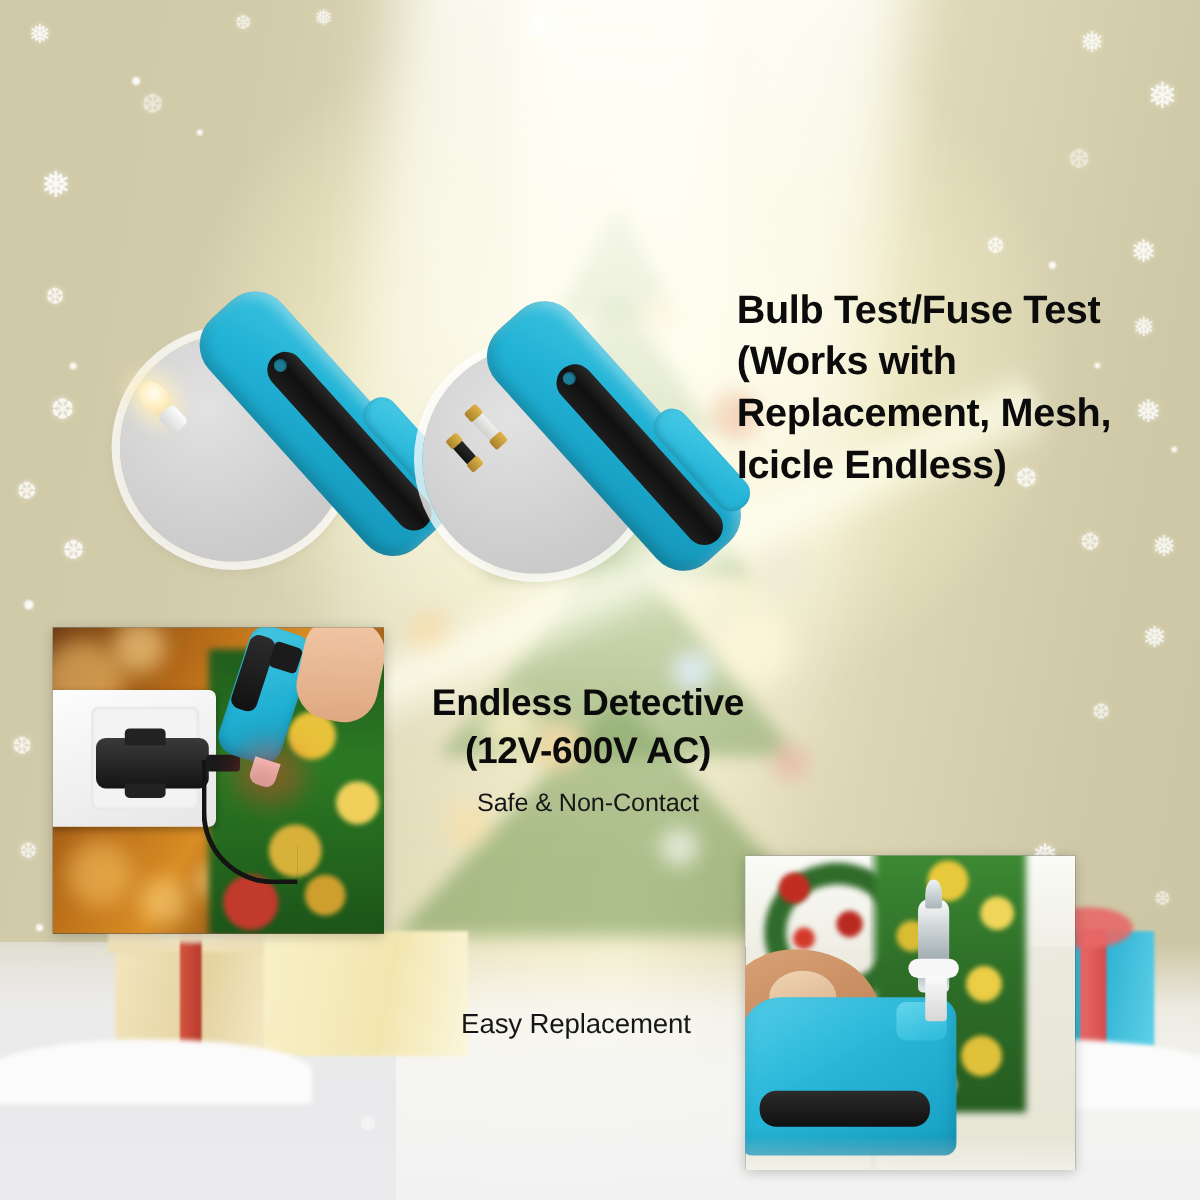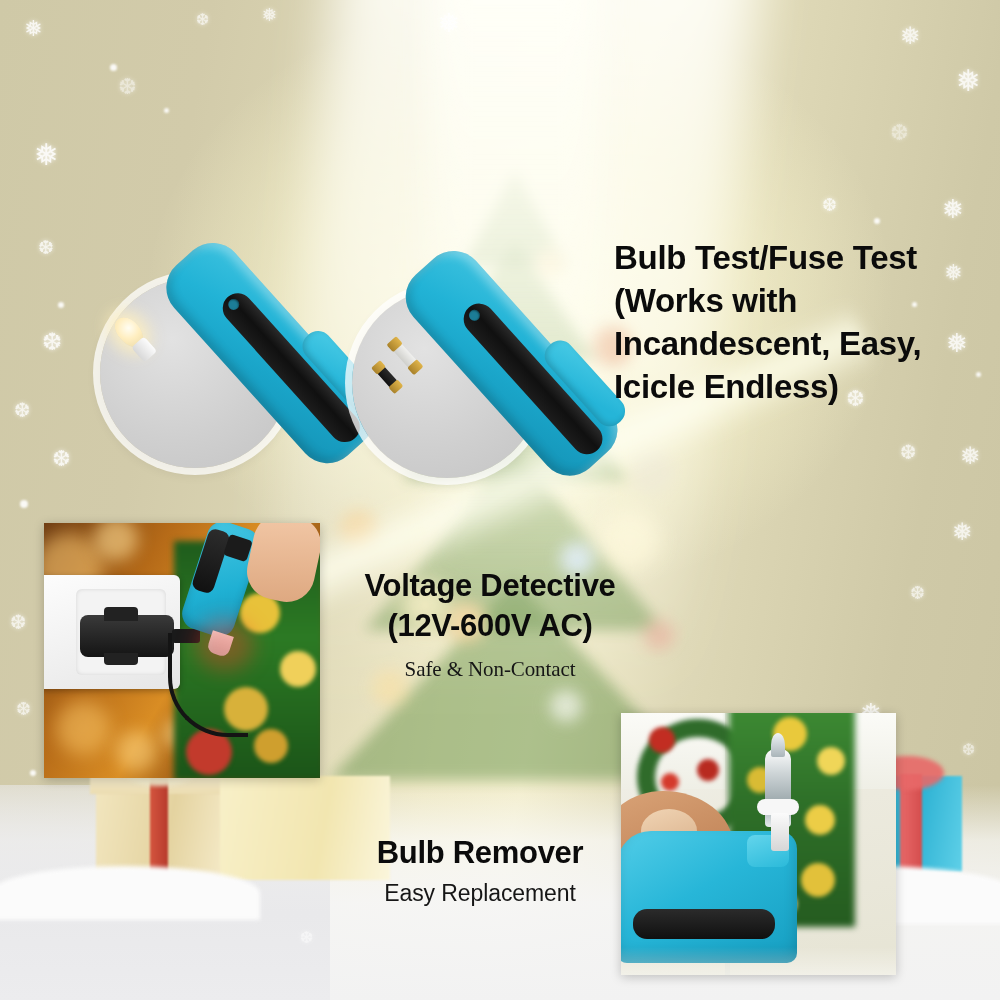--- a/index.html
+++ b/index.html
@@ -143,21 +143,21 @@
   }
   .feat-sub{
     color:#161616;letter-spacing:-.1px;
   }
   .txt-bulb{position:absolute;left:614px;top:237px;width:372px;}
   .txt-bulb .feat-head{font-size:33px;line-height:1.30;}
   .txt-bulb .feat-sub{font-size:21px;line-height:1.33;margin-top:10px;}
 
   .txt-volt{position:absolute;left:330px;top:566px;width:320px;text-align:center;}
   .txt-volt .feat-head{font-size:31px;line-height:1.30;}
-  .txt-volt .feat-sub{font-size:21px;line-height:1.3;margin-top:9px;font-family:Liberation Serif, serif;}
+  .txt-volt .feat-sub{font-size:21px;line-height:1.3;margin-top:9px;}
 
   .txt-remove{position:absolute;left:330px;top:833px;width:300px;text-align:center;}
   .txt-remove .feat-head{font-size:31px;line-height:1.28;}
   .txt-remove .feat-sub{font-size:23px;line-height:1.3;margin-top:6px;}
 </style>
 </head>
 <body>
 
 <div id="stage">
 
@@ -267,21 +267,21 @@
     <div class="fuse-cap" style="left:-7px;top:-1px;width:10px;height:13px;"></div>
     <div class="fuse-cap" style="left:24px;top:-1px;width:10px;height:13px;"></div>
     <div class="fuse" style="left:6px;top:28px;width:22px;height:10px;background:linear-gradient(180deg,#2a2a2a,#111);"></div>
     <div class="fuse-cap" style="left:0px;top:27px;width:9px;height:12px;"></div>
     <div class="fuse-cap" style="left:26px;top:27px;width:9px;height:12px;"></div>
   </div>
 
   <div class="txt-bulb">
     <div class="feat-head">Bulb Test/Fuse Test</div>
     <div class="feat-head">(Works with</div>
-    <div class="feat-head">Incandescent, Easy,</div>
+    <div class="feat-head">Replacement, Mesh,</div>
     <div class="feat-head">Icicle Endless)</div>
   </div>
 
   <div class="photo" style="left:44px;top:523px;width:276px;height:255px;">
 
     <div class="ph-layer" style="inset:0;background:linear-gradient(120deg,#6e3c12 0%,#b56a18 30%,#d98d24 52%,#8a4c14 74%,#5a2f0e 100%);"></div>
     <div class="ph-layer" style="left:-10px;top:10px;width:70px;height:70px;border-radius:50%;background:rgba(255,206,120,.55);filter:blur(9px);"></div>
     <div class="ph-layer" style="left:50px;top:-6px;width:44px;height:44px;border-radius:50%;background:rgba(255,222,150,.6);filter:blur(8px);"></div>
     <div class="ph-layer" style="left:12px;top:178px;width:54px;height:54px;border-radius:50%;background:rgba(255,205,110,.5);filter:blur(9px);"></div>
     <div class="ph-layer" style="left:72px;top:208px;width:40px;height:40px;border-radius:50%;background:rgba(255,220,140,.5);filter:blur(8px);"></div>
@@ -306,21 +306,21 @@
 
     <div class="ph-layer" style="left:150px;top:0px;width:54px;height:112px;background:linear-gradient(150deg,#46c7e3,#1fb0d3 60%,#1796b9);border-radius:16px;transform:rotate(18deg);box-shadow:inset 0 -4px 8px rgba(0,0,0,.18);"></div>
     <div class="ph-layer" style="left:156px;top:6px;width:22px;height:64px;background:linear-gradient(180deg,#2c2c2c,#111);border-radius:8px;transform:rotate(18deg);"></div>
     <div class="ph-layer" style="left:182px;top:14px;width:24px;height:22px;background:#1b1b1b;border-radius:4px;transform:rotate(18deg);"></div>
     <div class="ph-layer" style="left:165px;top:110px;width:22px;height:22px;background:linear-gradient(180deg,#eaeaea,#c2c2c2);border-radius:0 0 8px 8px;transform:rotate(18deg);"></div>
     <div class="ph-layer" style="left:206px;top:-8px;width:68px;height:86px;background:linear-gradient(170deg,#f3c9a8,#dda77f);border-radius:28px;transform:rotate(12deg);"></div>
     <div class="ph-layer" style="left:152px;top:96px;width:58px;height:52px;border-radius:50%;background:rgba(255,60,40,.35);filter:blur(10px);"></div>
   </div>
 
   <div class="txt-volt">
-    <div class="feat-head">Voltage Detective</div>
+    <div class="feat-head">Endless Detective</div>
     <div class="feat-head">(12V-600V AC)</div>
     <div class="feat-sub">Safe &amp; Non-Contact</div>
   </div>
 
   <div class="photo" style="left:621px;top:713px;width:275px;height:262px;">
     <div class="ph-layer" style="inset:0;background:linear-gradient(170deg,#f4f4f0 0%,#eceade 40%,#e6e4d4 100%);"></div>
 
     <div class="ph-layer" style="left:0;top:0;width:275px;height:76px;background:linear-gradient(180deg,#fbfbf7,#efefe6);"></div>
     <div class="ph-layer" style="left:104px;top:0;width:5px;height:262px;background:rgba(220,220,210,.75);"></div>
 
@@ -347,17 +347,16 @@
 
     <div class="ph-layer" style="left:144px;top:36px;width:26px;height:78px;background:linear-gradient(180deg,#fdfdfd 0%,#cfd6d8 30%,#9aa6aa 70%,#e6ecee 100%);border-radius:10px 10px 4px 4px;"></div>
     <div class="ph-layer" style="left:150px;top:20px;width:14px;height:24px;background:linear-gradient(180deg,#eef3f5,#aab5b9);border-radius:50% 50% 2px 2px;"></div>
     <div class="ph-layer" style="left:136px;top:86px;width:42px;height:16px;background:#f7f7f7;border-radius:8px;"></div>
     <div class="ph-layer" style="left:150px;top:100px;width:18px;height:38px;background:linear-gradient(180deg,#fbfbfb,#d6d6d6);border-radius:3px;"></div>
 
     <div class="ph-layer" style="left:0;bottom:0;width:275px;height:28px;background:linear-gradient(180deg,rgba(255,255,255,.0),rgba(255,255,255,.45));"></div>
   </div>
 
   <div class="txt-remove">
-    <div class="feat-head">Bulb Remover</div>
     <div class="feat-sub">Easy Replacement</div>
   </div>
 
 </div>
 
 </body></html>

